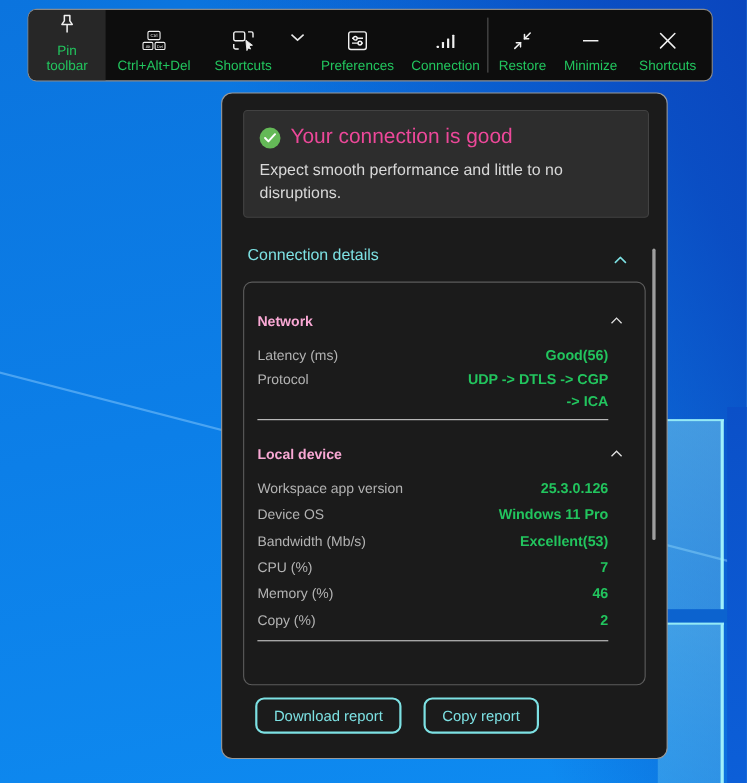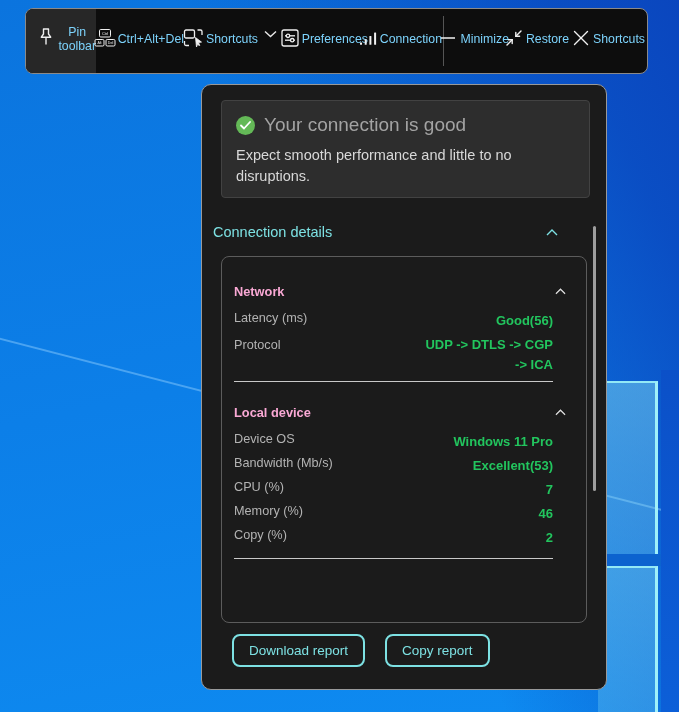--- a/index.html
+++ b/index.html
@@ -16,50 +16,50 @@
   .pane1{top:381px;height:173px;background:linear-gradient(180deg,rgba(125,216,242,.50),rgba(125,216,242,.34));}
   .pane-gap{position:absolute;left:598px;top:554px;width:63px;height:12px;background:#0c63cf;z-index:3;}
   .pane2{top:566px;height:146px;background:linear-gradient(180deg,rgba(125,216,242,.46),rgba(125,216,242,.30));}
   .bg-right-col{position:absolute;left:661px;top:370px;width:18px;height:342px;z-index:2;
     background:linear-gradient(180deg,#0b50c8,#0c5fd8);}
 
   
   .toolbar{position:absolute;left:25px;top:8px;width:623px;height:66px;z-index:30;
     background:#0d0d0d;border:1px solid #8a8a8a;border-radius:8px;display:flex;
     box-sizing:border-box;align-items:stretch;}
-  .tb-item{display:flex;align-items:center;justify-content:flex-end;
-    padding-bottom:6px;color:#7dd3fc;cursor:default;}
+  .tb-item{display:flex;flex-direction:column;align-items:center;justify-content:flex-end;
+    padding-bottom:6px;color:#22c55e;cursor:default;}
   .tb-icon{height:28px;display:flex;align-items:center;justify-content:center;}
   .tb-label{font-size:12.3px;margin-top:2px;white-space:nowrap;line-height:1.15;text-align:center;}
   .tb-pin{width:70px;background:#272727;border-radius:7px 0 0 7px;}
   .w-cad{width:88px}.w-sc{width:74px}.w-chev{width:24px;justify-content:center;padding-bottom:14px;}
   .w-pref{width:86px}.w-conn{width:74px}.w-min{width:64px}.w-rest{width:60px}.w-disc{width:76px}
   .tb-divider{width:1px;background:#555;margin:7px 1px;}
   svg{display:block;}
 
   
   .panel{position:absolute;left:201px;top:84px;width:406px;height:606px;z-index:10;
     background:#1b1b1b;border:1.5px solid #999;border-radius:10px;box-sizing:border-box;}
   .status-card{position:absolute;left:19px;top:15px;width:369px;height:98px;box-sizing:border-box;
     background:#2d2d2d;border:1px solid #424242;border-radius:4px;padding:13px 14px;}
   .status-title-row{display:flex;align-items:center;gap:9px;}
   .status-icon{width:19px;height:19px;border-radius:50%;background:#64b957;flex:0 0 auto;
     display:flex;align-items:center;justify-content:center;}
-  .status-title{font-size:19px;color:#a3a3a3;}
+  .status-title{font-size:19px;color:#ec4899;}
   .status-desc{margin-top:9px;font-size:14.5px;color:#d8d8d8;line-height:1.45;width:310px;}
 
-  .details-header{position:absolute;left:11px;top:139px;width:345px;display:flex;
-    justify-content:space-between;align-items:center;color:#7de1e3;font-size:14.5px;cursor:pointer;}
+  .details-header{position:absolute;left:23px;top:139px;width:345px;display:flex;
+    justify-content:space-between;align-items:flex-end;color:#7de1e3;font-size:14.5px;cursor:pointer;}
 
   .details-card{position:absolute;left:19px;top:171px;width:366px;height:367px;box-sizing:border-box;
     border:1px solid #5c5c5c;border-radius:8px;padding:22px 20px 0 12px;overflow:hidden;}
   .sec-header{display:flex;justify-content:space-between;align-items:center;height:24px;
     color:#f9a8d4;font-size:12.8px;font-weight:bold;cursor:pointer;}
   .sec-rows{margin-top:8px;}
-  .d-row{display:flex;justify-content:space-between;align-items:flex-start;height:24px;padding-right:13px;}
+  .d-row{display:flex;justify-content:space-between;align-items:center;height:24px;padding-right:13px;}
   .d-row.tall{height:40px;align-items:flex-start;}
   .d-label{color:#b3b3b3;font-size:12.7px;}
   .d-value{color:#22c55e;font-size:13px;font-weight:bold;text-align:right;line-height:20px;}
   .sec-divider{height:1px;background:#c9c9c9;margin:6px 13px 0 0;border:none;}
   .sec2{margin-top:18px;gap:46px;}
 
   .scrollbar-thumb{position:absolute;left:391px;top:141px;width:3px;height:265px;
     background:#9e9e9e;border-radius:2px;cursor:pointer;}
 
   .report-buttons{position:absolute;left:30px;top:549px;display:flex;gap:20px;}
@@ -135,38 +135,38 @@
         <svg width="24" height="24" viewBox="0 0 24 24" fill="#f0f0f0">
           <rect x="4" y="16.5" width="2" height="2.2" rx="0.5"></rect>
           <rect x="8.7" y="13.2" width="2" height="5.5" rx="0.5"></rect>
           <rect x="13.4" y="10" width="2" height="8.7" rx="0.5"></rect>
           <rect x="18.1" y="6.5" width="2" height="12.2" rx="0.5"></rect>
         </svg>
       </span>
       <span class="tb-label">Connection</span>
     </div>
     <div class="tb-divider"></div>
-    <div class="tb-item w-min">
-      <span class="tb-icon">
-        <svg width="24" height="24" viewBox="0 0 24 24" stroke="#f0f0f0" stroke-width="1.5">
-          <line x1="5" y1="12" x2="19" y2="12"></line>
-        </svg>
-      </span>
-      <span class="tb-label">Minimize</span>
-    </div>
     <div class="tb-item w-rest">
       <span class="tb-icon">
         <svg width="24" height="24" viewBox="0 0 24 24" fill="none" stroke="#f0f0f0" stroke-width="1.4" stroke-linecap="round">
           <line x1="19" y1="5" x2="13.8" y2="10.2"></line>
             <polyline points="13.8,6.4 13.8,10.2 17.6,10.2"></polyline>
           <line x1="5" y1="19" x2="10.2" y2="13.8"></line>
             <polyline points="10.2,17.6 10.2,13.8 6.4,13.8"></polyline>
         </svg>
       </span>
       <span class="tb-label">Restore</span>
+    </div>
+    <div class="tb-item w-min">
+      <span class="tb-icon">
+        <svg width="24" height="24" viewBox="0 0 24 24" stroke="#f0f0f0" stroke-width="1.5">
+          <line x1="5" y1="12" x2="19" y2="12"></line>
+        </svg>
+      </span>
+      <span class="tb-label">Minimize</span>
     </div>
     <div class="tb-item w-disc">
       <span class="tb-icon">
         <svg width="24" height="24" viewBox="0 0 24 24" stroke="#f0f0f0" stroke-width="1.4" stroke-linecap="round">
           <line x1="5.5" y1="5.5" x2="18.5" y2="18.5"></line>
             <line x1="18.5" y1="5.5" x2="5.5" y2="18.5"></line>
         </svg>
       </span>
       <span class="tb-label">Shortcuts</span>
     </div>
@@ -223,20 +223,24 @@
       <div class="sec-header sec2">
         <span>Local device</span>
         <span>
           <svg width="11" height="7" viewBox="0 0 12 7" fill="none" stroke="#e0e0e0" stroke-width="1.3">
             <polyline points="1,6 6,1 11,6"></polyline>
           </svg>
         </span>
       </div>
       <div class="sec-rows">
         <div class="d-row">
+          <span class="d-label">Workspace app version</span>
+          <span class="d-value">25.3.0.126</span>
+        </div>
+        <div class="d-row">
           <span class="d-label">Device OS</span>
           <span class="d-value">Windows 11 Pro</span>
         </div>
         <div class="d-row">
           <span class="d-label">Bandwidth (Mb/s)</span>
           <span class="d-value">Excellent(53)</span>
         </div>
         <div class="d-row">
           <span class="d-label">CPU (%)</span>
           <span class="d-value">7</span>

